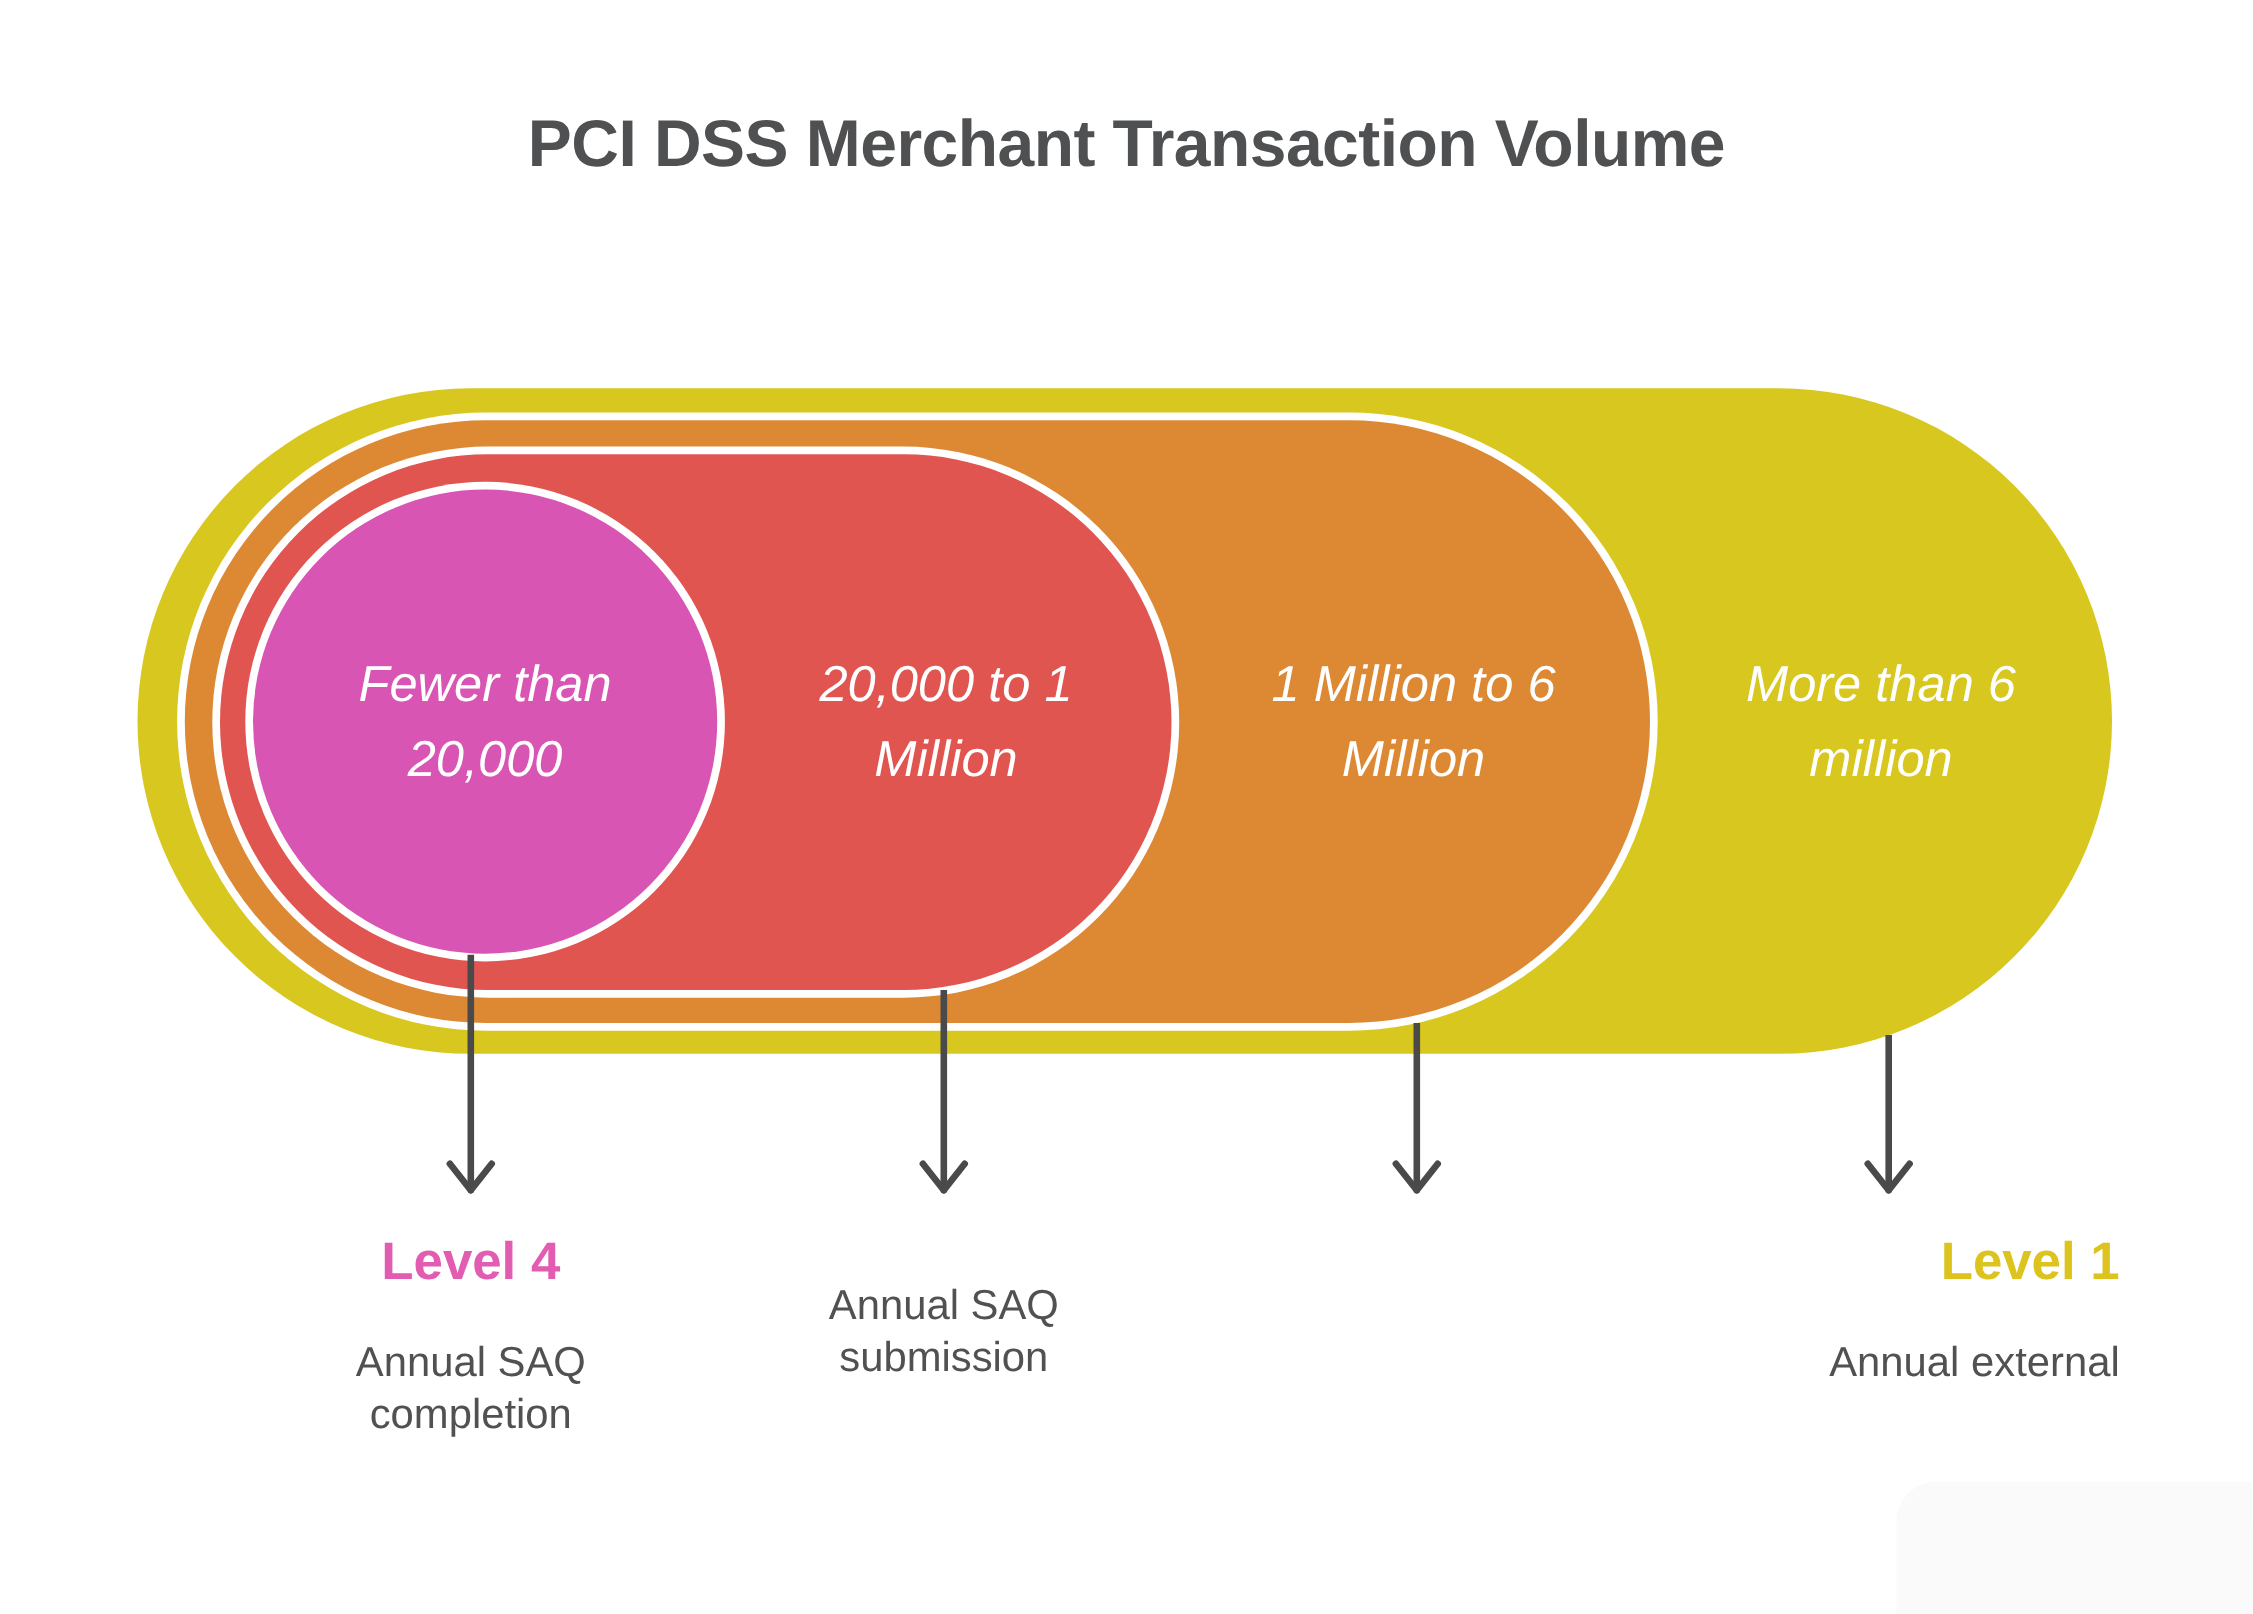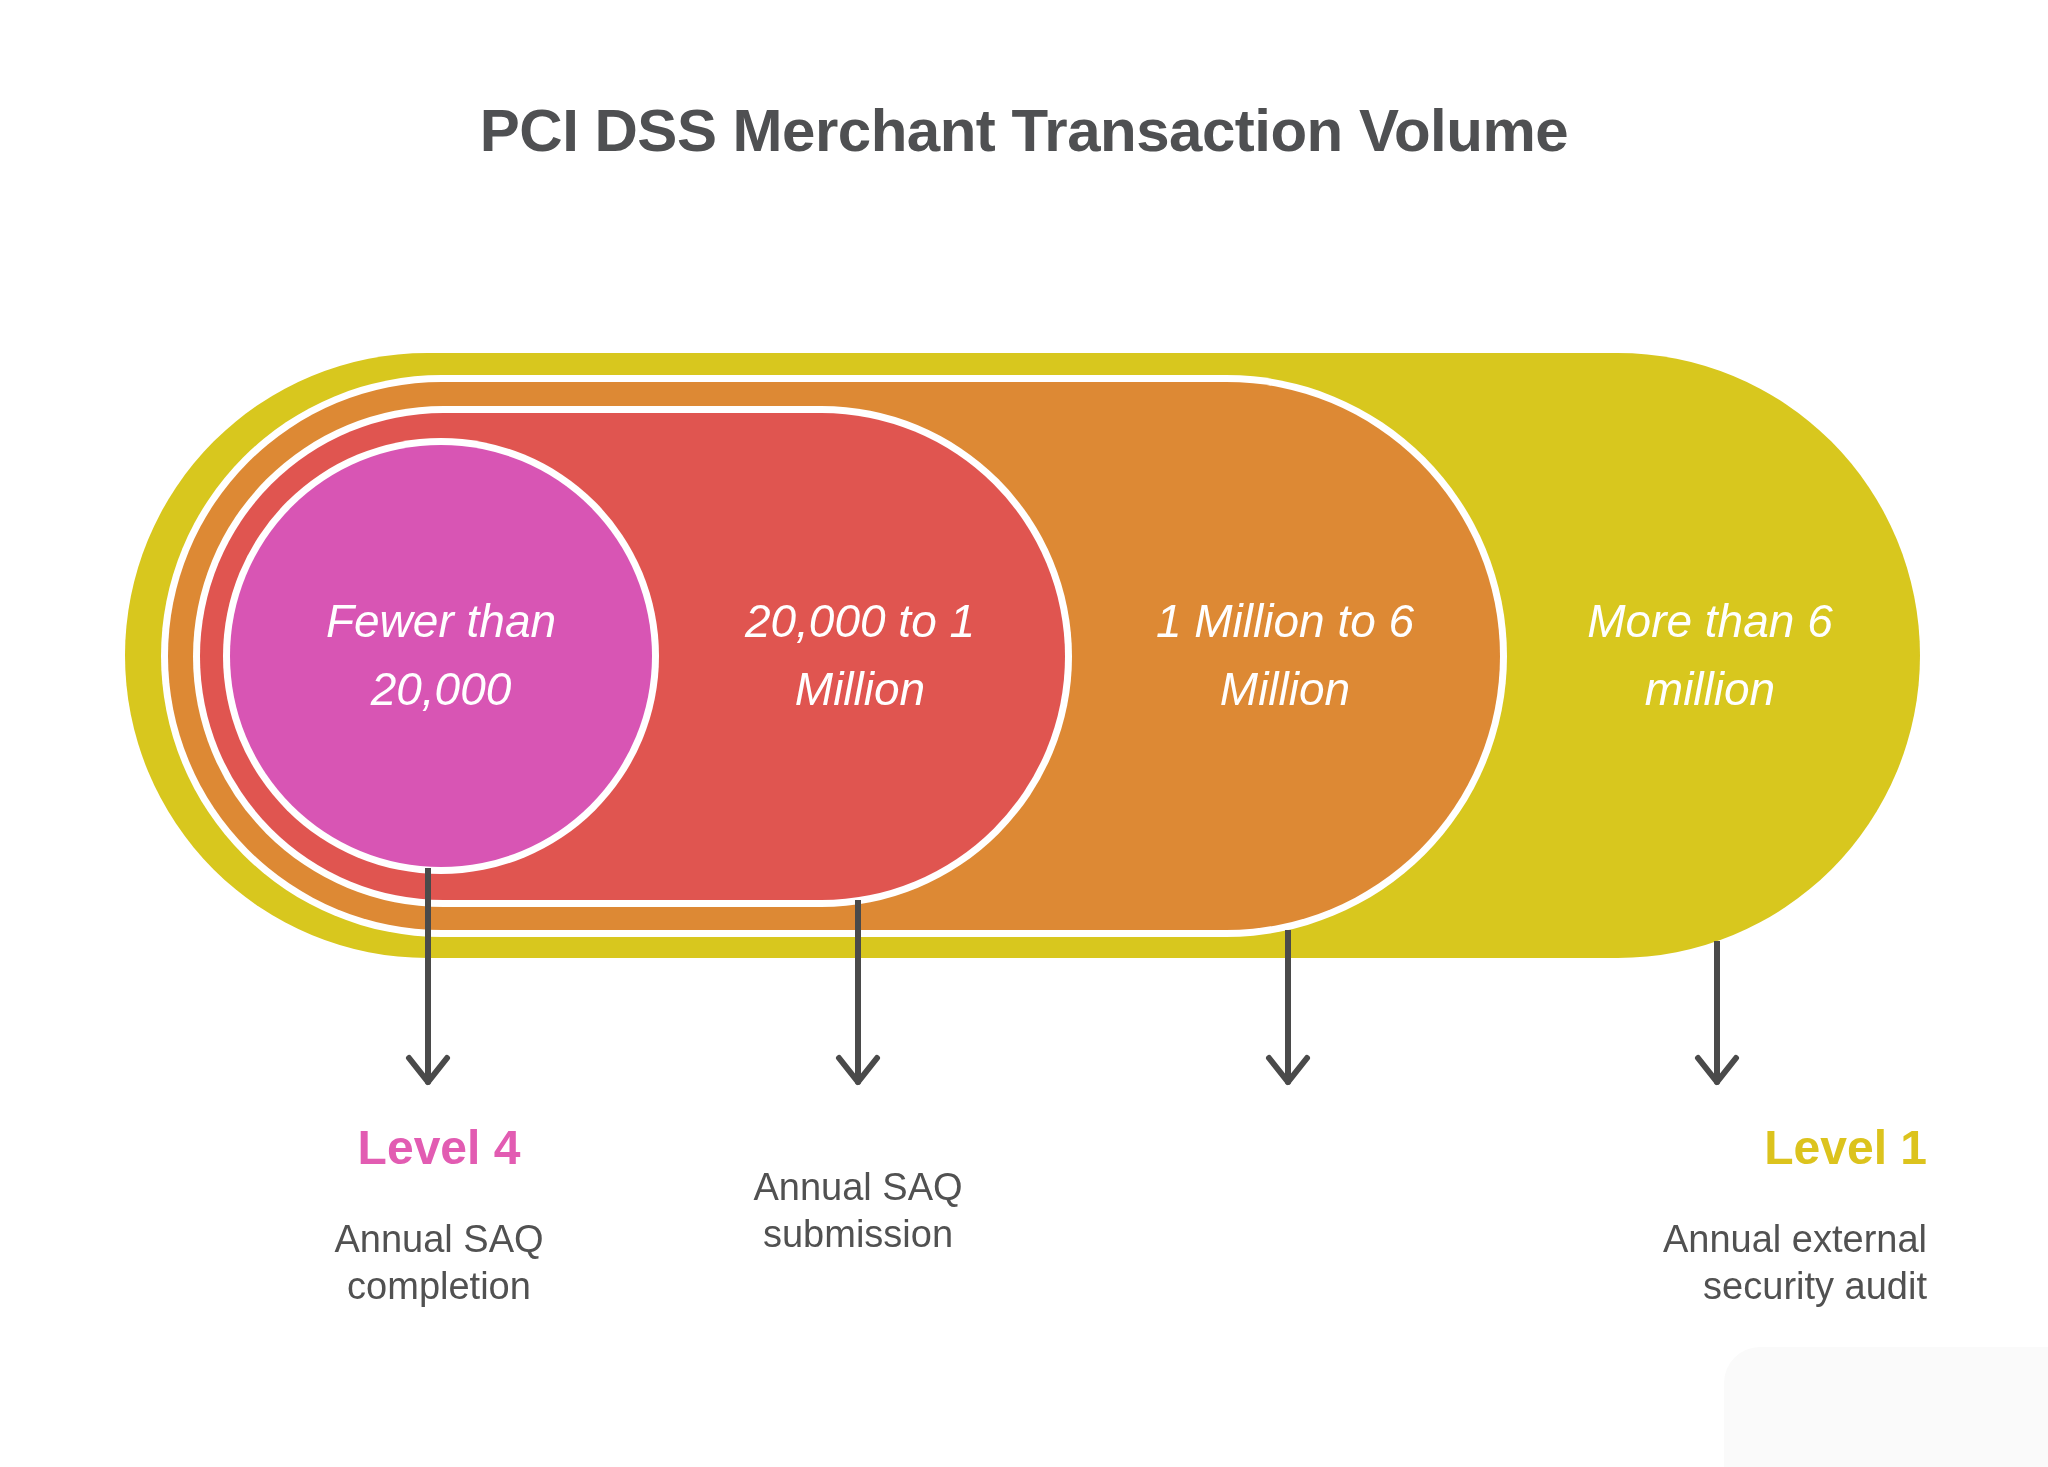--- a/index.html
+++ b/index.html
@@ -78,21 +78,21 @@
   .arrow-3 { left: 1264px; top: 930px; }
   .arrow-4 { left: 1693px; top: 941px; }
 
   
   .col {
     position: absolute;
     top: 1122px;
     width: 420px;
     text-align: center;
   }
-  .col-1 { left: 229px; }
+  .col-1 { left: 218px; }
   .col-2 { left: 648px; }
   .col-3 { left: 1078px; }
   .col-4 { left: 1507px; text-align: right; }
   .level-label {
     font-size: 48px;
     font-weight: bold;
     line-height: 52px;
   }
   .lc-l4 { color: #e25cb2; }
   .lc-l3 { color: #ed5b51; }
@@ -172,20 +172,19 @@
     <div class="req">
       <div>Annual SAQ</div>
       <div>submission</div>
       <div></div>
     </div>
   </div>
   <div class="col col-4">
     <div class="level-label lc-l1">Level 1</div>
     <div class="req">
       <div>Annual external</div>
-      <div>security audit</div>
       <div></div>
     </div>
   </div>
 
   <div class="watermark"></div>
 
 </div>
 
 </body></html>

